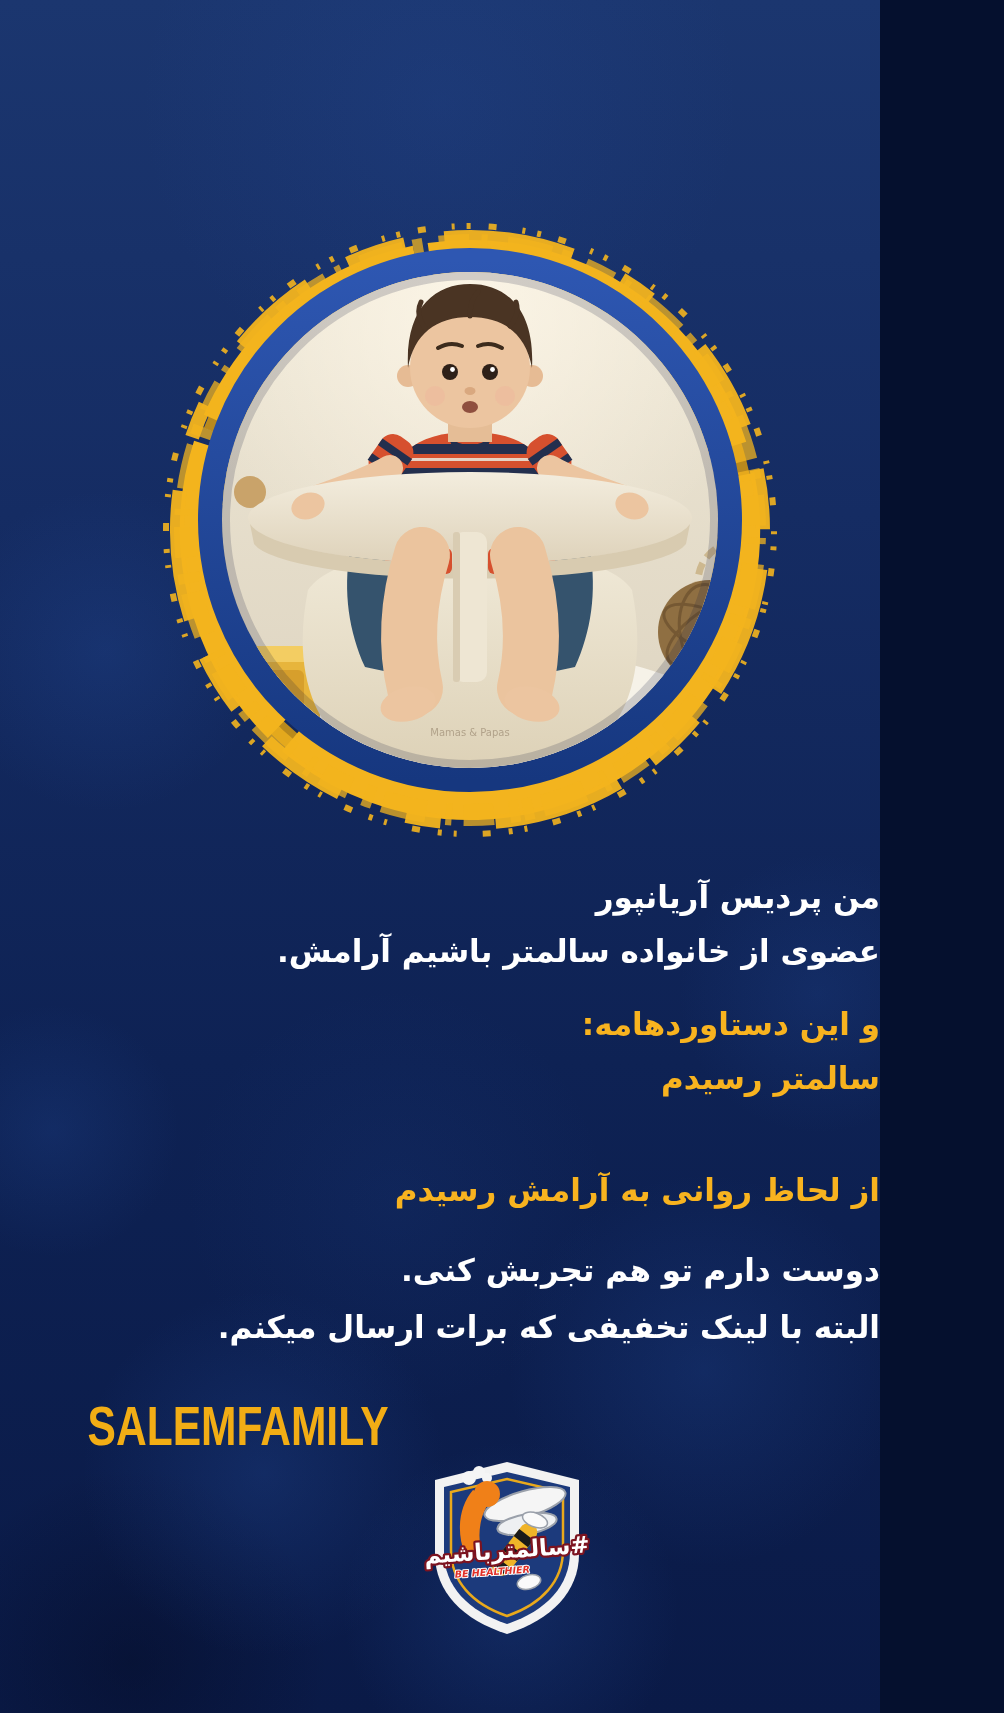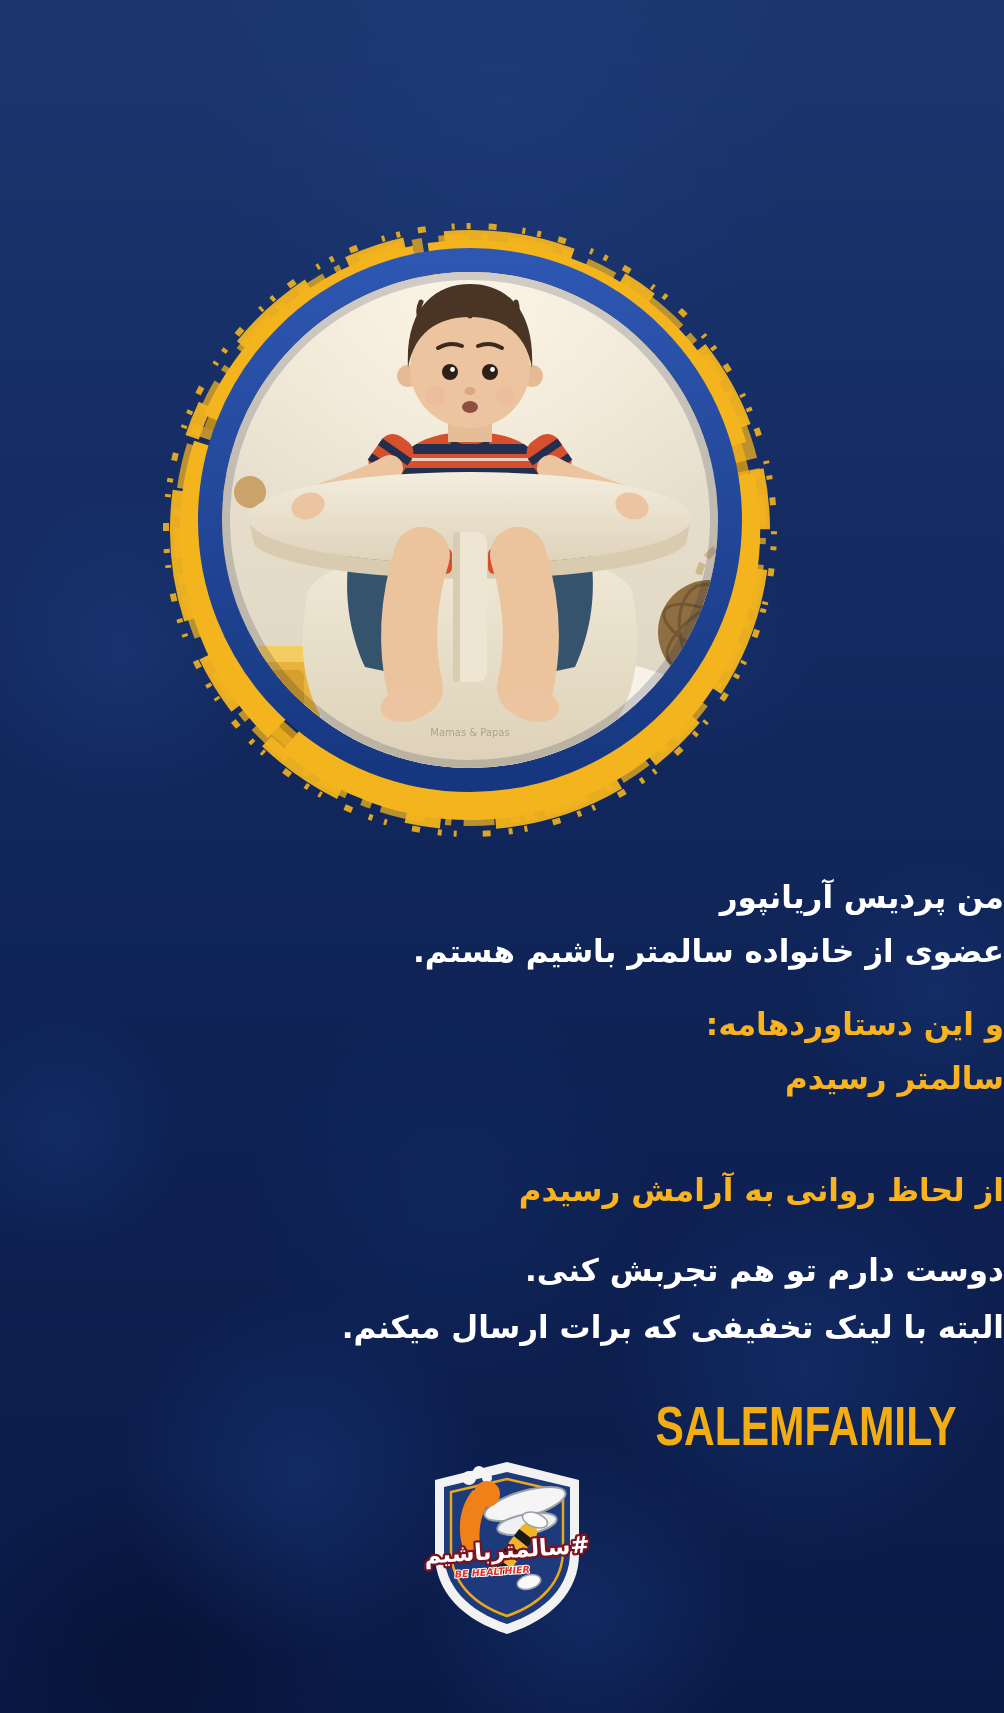--- a/index.html
+++ b/index.html
@@ -1,17 +1,17 @@
 <!DOCTYPE html>
 <html><head>
 <meta charset="utf-8">
 <style>
   html,body{margin:0;padding:0;background:#05102e;}
   #canvas{
-    position:relative;width:1004px;height:1713px;overflow:hidden;
+    position:relative;width:880px;height:1713px;overflow:hidden;
     font-family:"DejaVu Sans",sans-serif;
     background:
       radial-gradient(circle 230px at 12% 38%, rgba(40,85,170,.22), transparent 70%),
       radial-gradient(circle 180px at 6% 66%, rgba(40,85,170,.20), transparent 70%),
       radial-gradient(circle 260px at 30% 86%, rgba(40,85,170,.25), transparent 70%),
       radial-gradient(circle 240px at 58% 94%, rgba(40,85,170,.25), transparent 70%),
       radial-gradient(circle 280px at 80% 80%, rgba(40,85,170,.22), transparent 70%),
       radial-gradient(circle 200px at 93% 58%, rgba(40,85,170,.18), transparent 70%),
       radial-gradient(circle 160px at 70% 38%, rgba(40,85,170,.12), transparent 70%),
       radial-gradient(circle 300px at 45% 70%, rgba(40,85,170,.10), transparent 70%),
@@ -22,23 +22,23 @@
   }
   .abs{position:absolute;}
   .line{
     position:absolute;left:0;width:100%;text-align:right;
     font-weight:bold;font-size:31px;line-height:56px;
     direction:rtl;unicode-bidi:embed;letter-spacing:0;
   }
   .white{color:#ffffff;}
   .yellow{color:#f8b31f;}
   #promo{
-    position:absolute;left:0;top:1396px;width:100%;text-align:right;
+    position:absolute;left:0;top:1396px;width:100%;text-align:left;
     color:#f2ad15;font-family:"Liberation Sans","DejaVu Sans",sans-serif;
-    font-weight:bold;font-size:56px;line-height:60px;
+    font-weight:bold;font-size:56px;line-height:60px;padding-left:40px;
   }
   #promo span{display:inline-block;transform:scaleX(.76);transform-origin:center;}
   svg text{font-family:"DejaVu Sans",sans-serif;}
 </style>
 </head>
 <body>
 
 <div id="canvas">
 
   <svg class="abs" style="left:150px;top:200px" width="640" height="660" viewBox="0 0 640 660" aria-hidden="true">
@@ -188,21 +188,21 @@
       <ellipse cx="258" cy="504" rx="28" ry="17" fill="#ecc5a0" transform="rotate(-14 258 504)"></ellipse>
       <ellipse cx="382" cy="504" rx="28" ry="17" fill="#ecc5a0" transform="rotate(14 382 504)"></ellipse>
 
       <text x="320" y="536" font-size="10" fill="#b1a28a" text-anchor="middle">Mamas &amp; Papas</text>
 
       <circle cx="320" cy="320" r="245" fill="none" stroke="rgba(20,30,60,0.18)" stroke-width="10"></circle>
     </g>
   </svg>
 
   <div class="line white" style="top:869px">من پردیس آریانپور</div>
-  <div class="line white" style="top:923px">عضوی از خانواده سالمتر باشیم هستم.</div>
+  <div class="line white" style="top:923px">عضوی از خانواده سالمتر باشیم آرامش.</div>
 
   <div class="line yellow" style="top:996px">و این دستاوردهامه:</div>
   <div class="line yellow" style="top:1050px">سالمتر رسیدم</div>
   <div class="line yellow" style="top:1162px">از لحاظ روانی به آرامش رسیدم</div>
 
   <div class="line white" style="top:1242px">دوست دارم تو هم تجربش کنی.</div>
   <div class="line white" style="top:1299px">البته با لینک تخفیفی که برات ارسال میکنم.</div>
 
   <div id="promo"><span>SALEMFAMILY</span></div>
 

